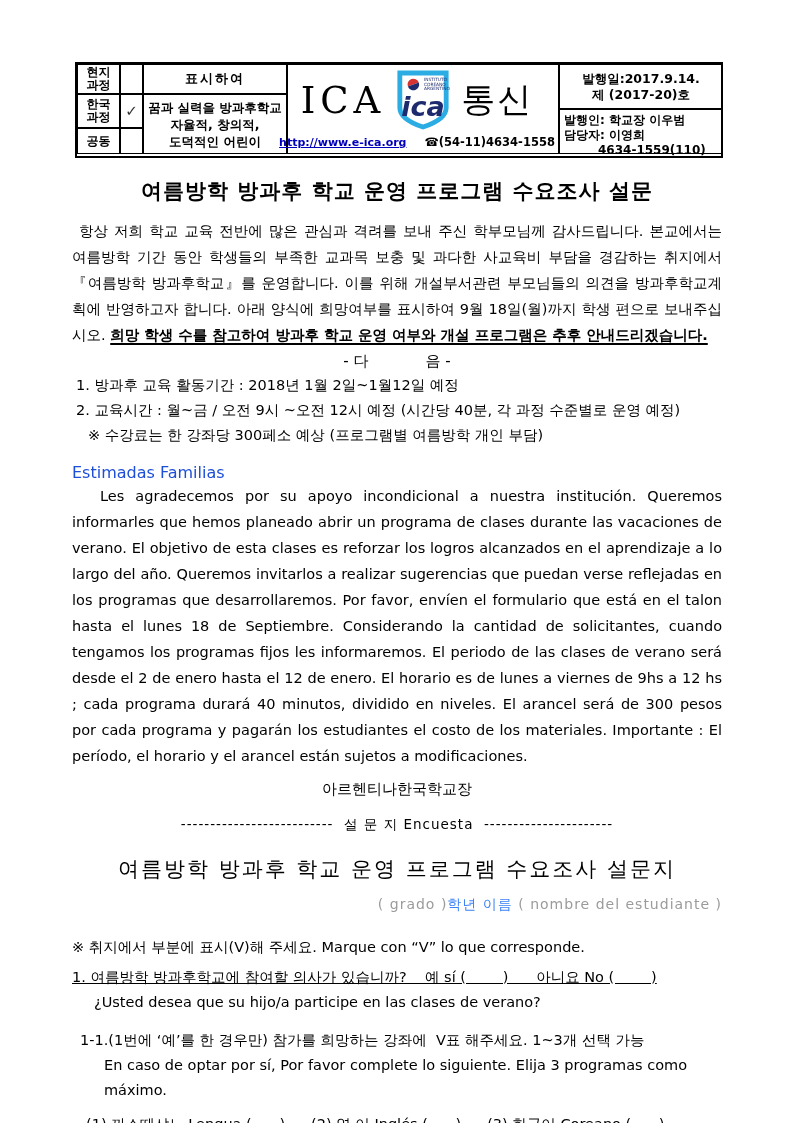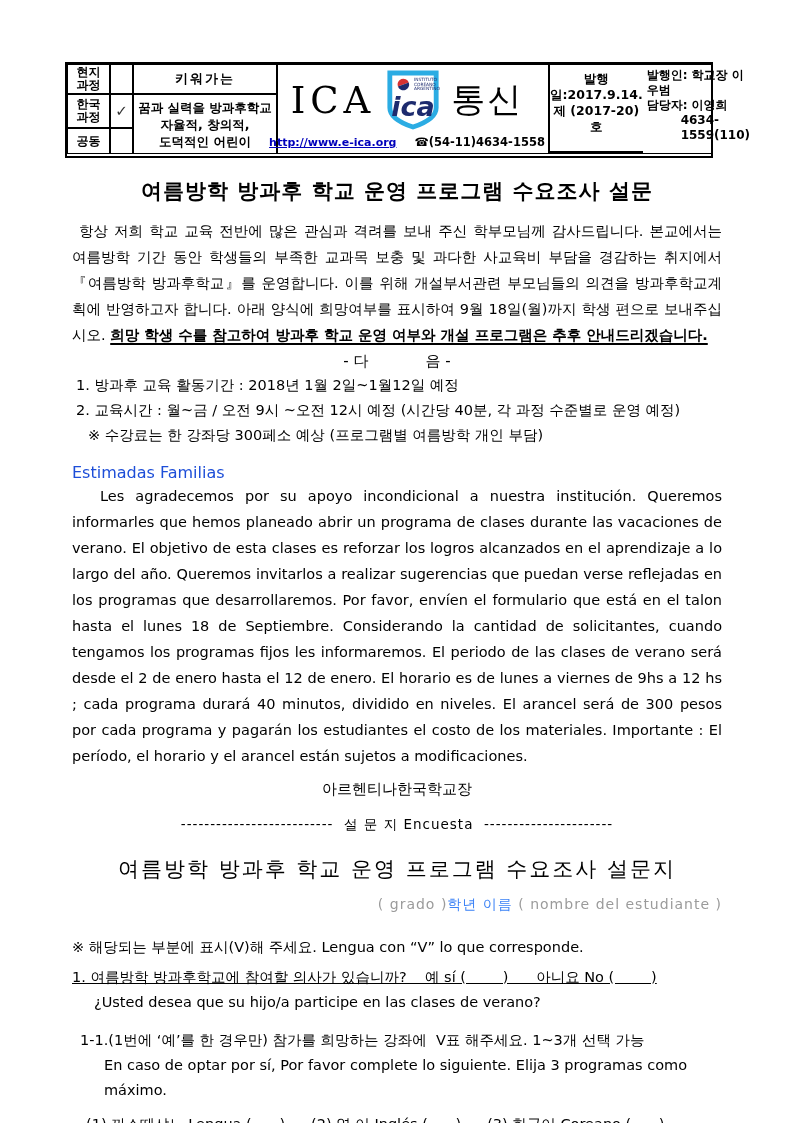--- a/index.html
+++ b/index.html
@@ -5,38 +5,38 @@
   * { margin:0; padding:0; box-sizing:border-box; }
   html,body { background:#888; }
   .sheet {
     position:relative; width:794px; height:1123px; margin:0 auto;
     background:#ffffff; color:#000;
     font-family:"DejaVu Sans", sans-serif;
     overflow:hidden;
   }
   
   .masthead-table {
-    position:absolute; left:65px; top:62px; width:648px; height:96px;
+    position:absolute; left:75px; top:62px; width:648px; height:96px;
     display:grid;
     grid-template-columns:43px 23px 144px 272px 164px;
     grid-template-rows:30px 34px 26px;
     border:2px solid #000; background:#fff;
   }
   .hcell { border:1px solid #000; display:flex; align-items:center; justify-content:center; }
   .crs-label { flex-direction:column; font-weight:bold; font-size:12px; line-height:13px; }
   .chk { font-size:15px; color:#333; }
   .goal-head { grid-column:3; grid-row:1; font-weight:bold; font-size:13px; letter-spacing:2px; }
   .goal-body { grid-column:3; grid-row:2 / span 2; flex-direction:column; font-weight:bold; font-size:12.5px; line-height:17px; text-align:center; }
   .mast { grid-column:4; grid-row:1 / span 3; flex-direction:column; justify-content:space-between; padding:4px 14px 2px 2px; }
   .mast-top { display:flex; align-items:center; justify-content:center; gap:10px; }
   .ica-word { font-family:"DejaVu Serif", serif; font-size:37px; letter-spacing:5px; font-weight:400; }
   .tongsin-word { font-size:34px; font-weight:400; letter-spacing:2px; }
   .mast-bottom { font-size:11.5px; font-weight:bold; padding-bottom:2px; white-space:nowrap; }
   .mast-bottom a { color:#0000bb; text-decoration:underline; margin-right:18px; font-size:11px; }
-  .issue { grid-column:5; grid-row:1 / span 3; align-items:stretch; justify-content:flex-start; padding:0; }
+  .issue { grid-column:5; grid-row:1 / span 3; flex-direction:column; align-items:stretch; justify-content:flex-start; padding:0; }
   .issue-top { border-bottom:2px solid #000; text-align:center; font-weight:bold; font-size:12.5px; line-height:16px; padding:6px 0 5px 0; }
   .issue-bottom { font-weight:bold; font-size:12px; line-height:15px; padding:3px 8px 0 4px; }
   .issue-phone { padding-left:34px; }
   
   .logo-svg { display:block; }
   
   .content { position:absolute; left:0; top:158px; width:794px; padding:0 72px; }
   .main-title { text-align:center; font-size:21px; font-weight:bold; letter-spacing:1px; margin-top:19px; }
   .intro { margin-top:13px; font-size:14.5px; line-height:26px; text-align:justify; text-indent:7px; }
   .emph { font-weight:bold; text-decoration:underline; text-decoration-thickness:2px; text-underline-offset:3px; }
@@ -76,21 +76,21 @@
       <span>한국</span>
       <span>과정</span>
     </div>
     <div class="hcell chk" style="grid-column:2;grid-row:2;">✓</div>
 
     <div class="hcell crs-label" style="grid-column:1;grid-row:3;">
       <span>공동</span>
     </div>
     <div class="hcell chk" style="grid-column:2;grid-row:3;"></div>
 
-    <div class="hcell goal-head">키워가는</div>
+    <div class="hcell goal-head">표시하여</div>
     <div class="hcell goal-body">
       <span>꿈과 실력을 방과후학교</span>
       <span>자율적, 창의적,</span>
       <span>도덕적인 어린이</span>
     </div>
 
     <div class="hcell mast">
       <div class="mast-top">
         <span class="ica-word">ICA</span>
         <svg class="logo-svg" width="56" height="62" viewBox="0 0 58 64">
@@ -138,21 +138,21 @@
     <p class="spanish">Les agradecemos por su apoyo incondicional a nuestra institución. Queremos informarles que hemos planeado abrir un programa de clases durante las vacaciones de verano. El objetivo de esta clases es reforzar los logros alcanzados en el aprendizaje a lo largo del año. Queremos invitarlos a realizar sugerencias que puedan verse reflejadas en los programas que desarrollaremos.  Por favor, envíen el formulario que está en el talon hasta el lunes 18 de Septiembre. Considerando la cantidad de solicitantes, cuando tengamos los programas fijos les informaremos. El periodo de las clases de verano será desde el 2 de enero hasta el 12 de enero. El horario es de lunes a viernes de 9hs a 12 hs ; cada programa durará 40 minutos, dividido en niveles. El arancel será de 300 pesos por cada programa y pagarán los estudiantes el costo de los materiales. Importante : El período, el horario y el arancel están sujetos a modificaciones.</p>
 
     <div class="signature">아르헨티나한국학교장</div>
 
     <div class="divider">--------------------------  설 문 지 Encuesta  ----------------------</div>
 
     <div class="survey-title">여름방학 방과후 학교 운영 프로그램 수요조사 설문지</div>
 
     <div class="student-line"><span class="gray-txt">( grado )</span><span class="dark-txt">학년    이름 </span><span class="gray-txt">( nombre del estudiante )</span></div>
 
-    <div class="inst-line">※ 해당되는 부분에 표시(V)해 주세요. Lengua con “V” lo que corresponde.</div>
+    <div class="inst-line">※ 취지에서 부분에 표시(V)해 주세요. Marque con “V” lo que corresponde.</div>
 
     <div class="q-main">1. 여름방학 방과후학교에 참여할 의사가 있습니까?    예 sí (        )      아니요 No (        )</div>
     <div class="q-sub">¿Usted desea que su hijo/a participe en las clases de verano?</div>
 
     <div class="q11-main">1-1.(1번에 ‘예’를 한 경우만) 참가를 희망하는 강좌에  V표 해주세요. 1~3개 선택 가능</div>
     <div class="q11-sub">En caso de optar por sí, Por favor complete lo siguiente. Elija 3 programas como máximo.</div>
 
     <div class="opt-row first"><span class="opt">(1) 까스떼샤노 Lengua (      )</span><span class="opt">(2) 영 어 Inglés (      )</span><span class="opt">(3) 한국어 Coreano (      )</span></div>
 
   </div>

